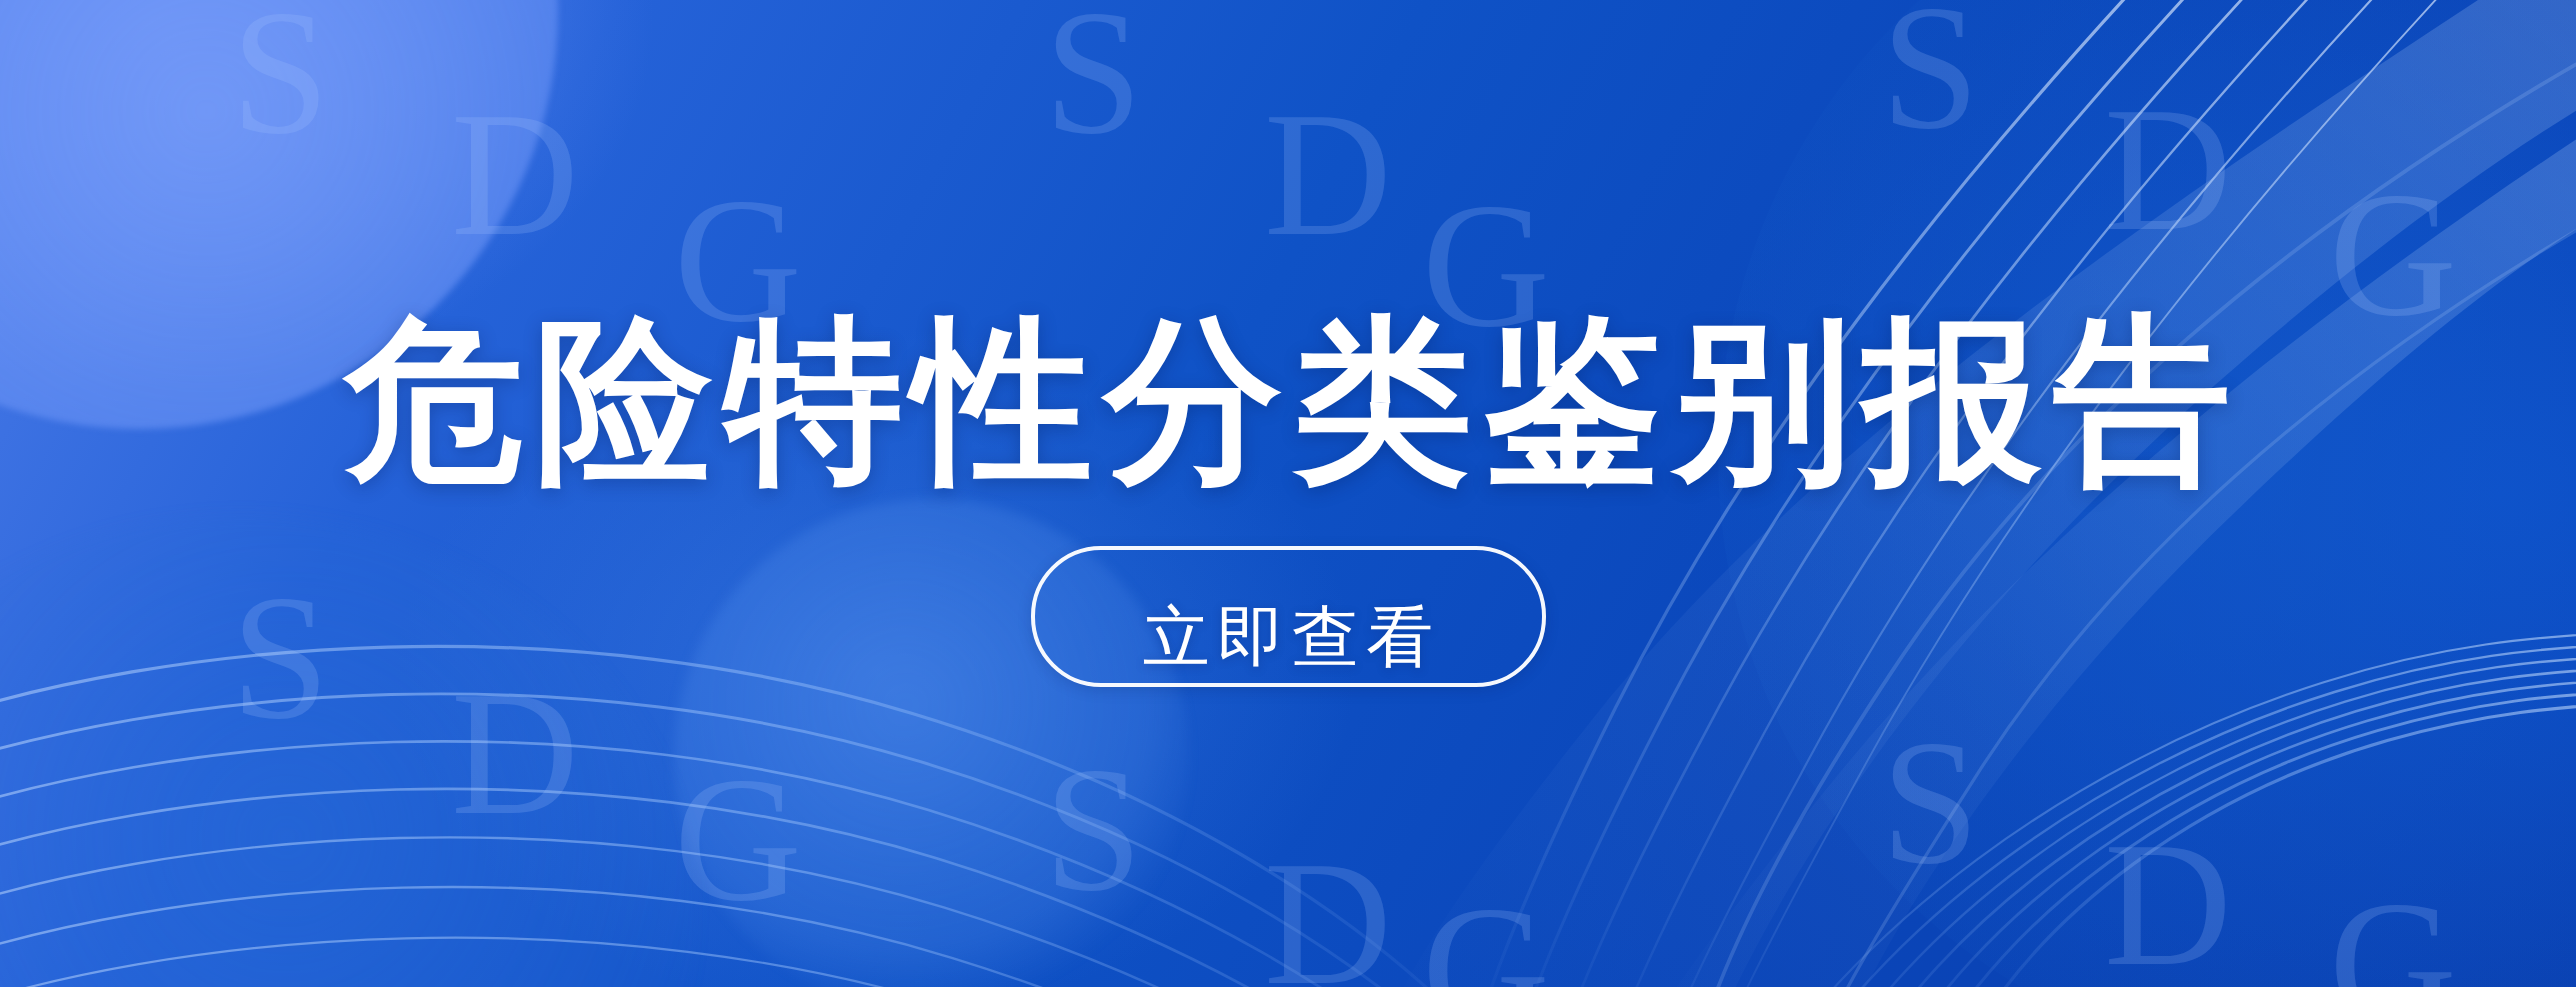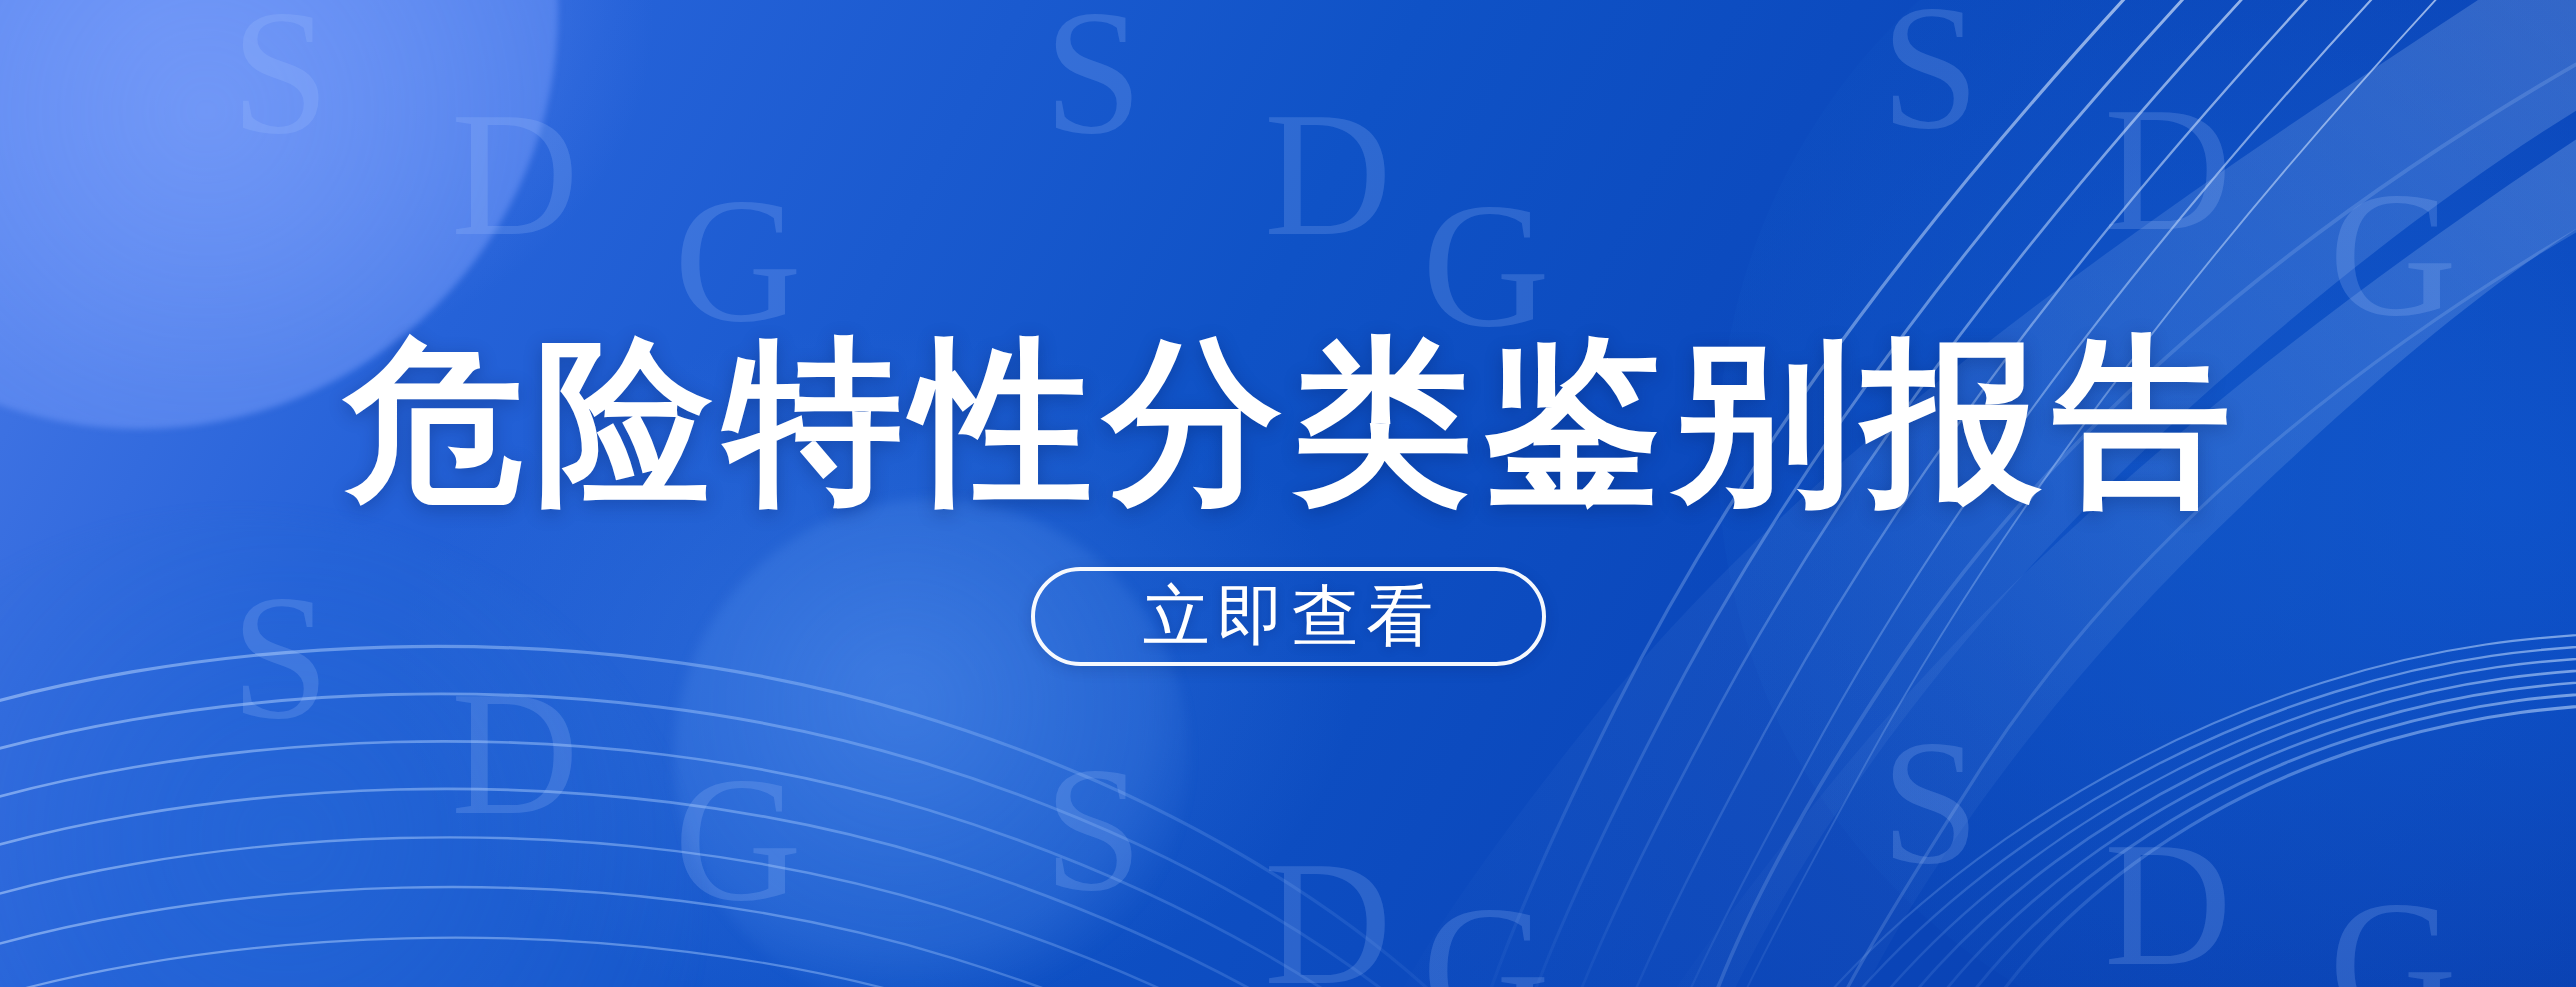--- a/index.html
+++ b/index.html
@@ -76,21 +76,21 @@
     margin:8px 0 52px 0;
     white-space:nowrap;
     text-shadow:0 4.3px 18px rgba(3,28,86,0.30);
     font-family:"Liberation Sans","DejaVu Sans",sans-serif;
   }
   .cta{
     display:flex;
     align-items:flex-end;
     justify-content:center;
     width:515px;
-    height:99px;
+    height:141px;
     border:4.8px solid rgba(255,255,255,0.96);
     border-radius:70px;
     background:transparent;
     cursor:pointer;
     box-shadow:0 3.2px 14px rgba(3,28,86,0.18);
   }
   .cta-label{
     color:#ffffff;
     font-size:67px;
     font-weight:500;

